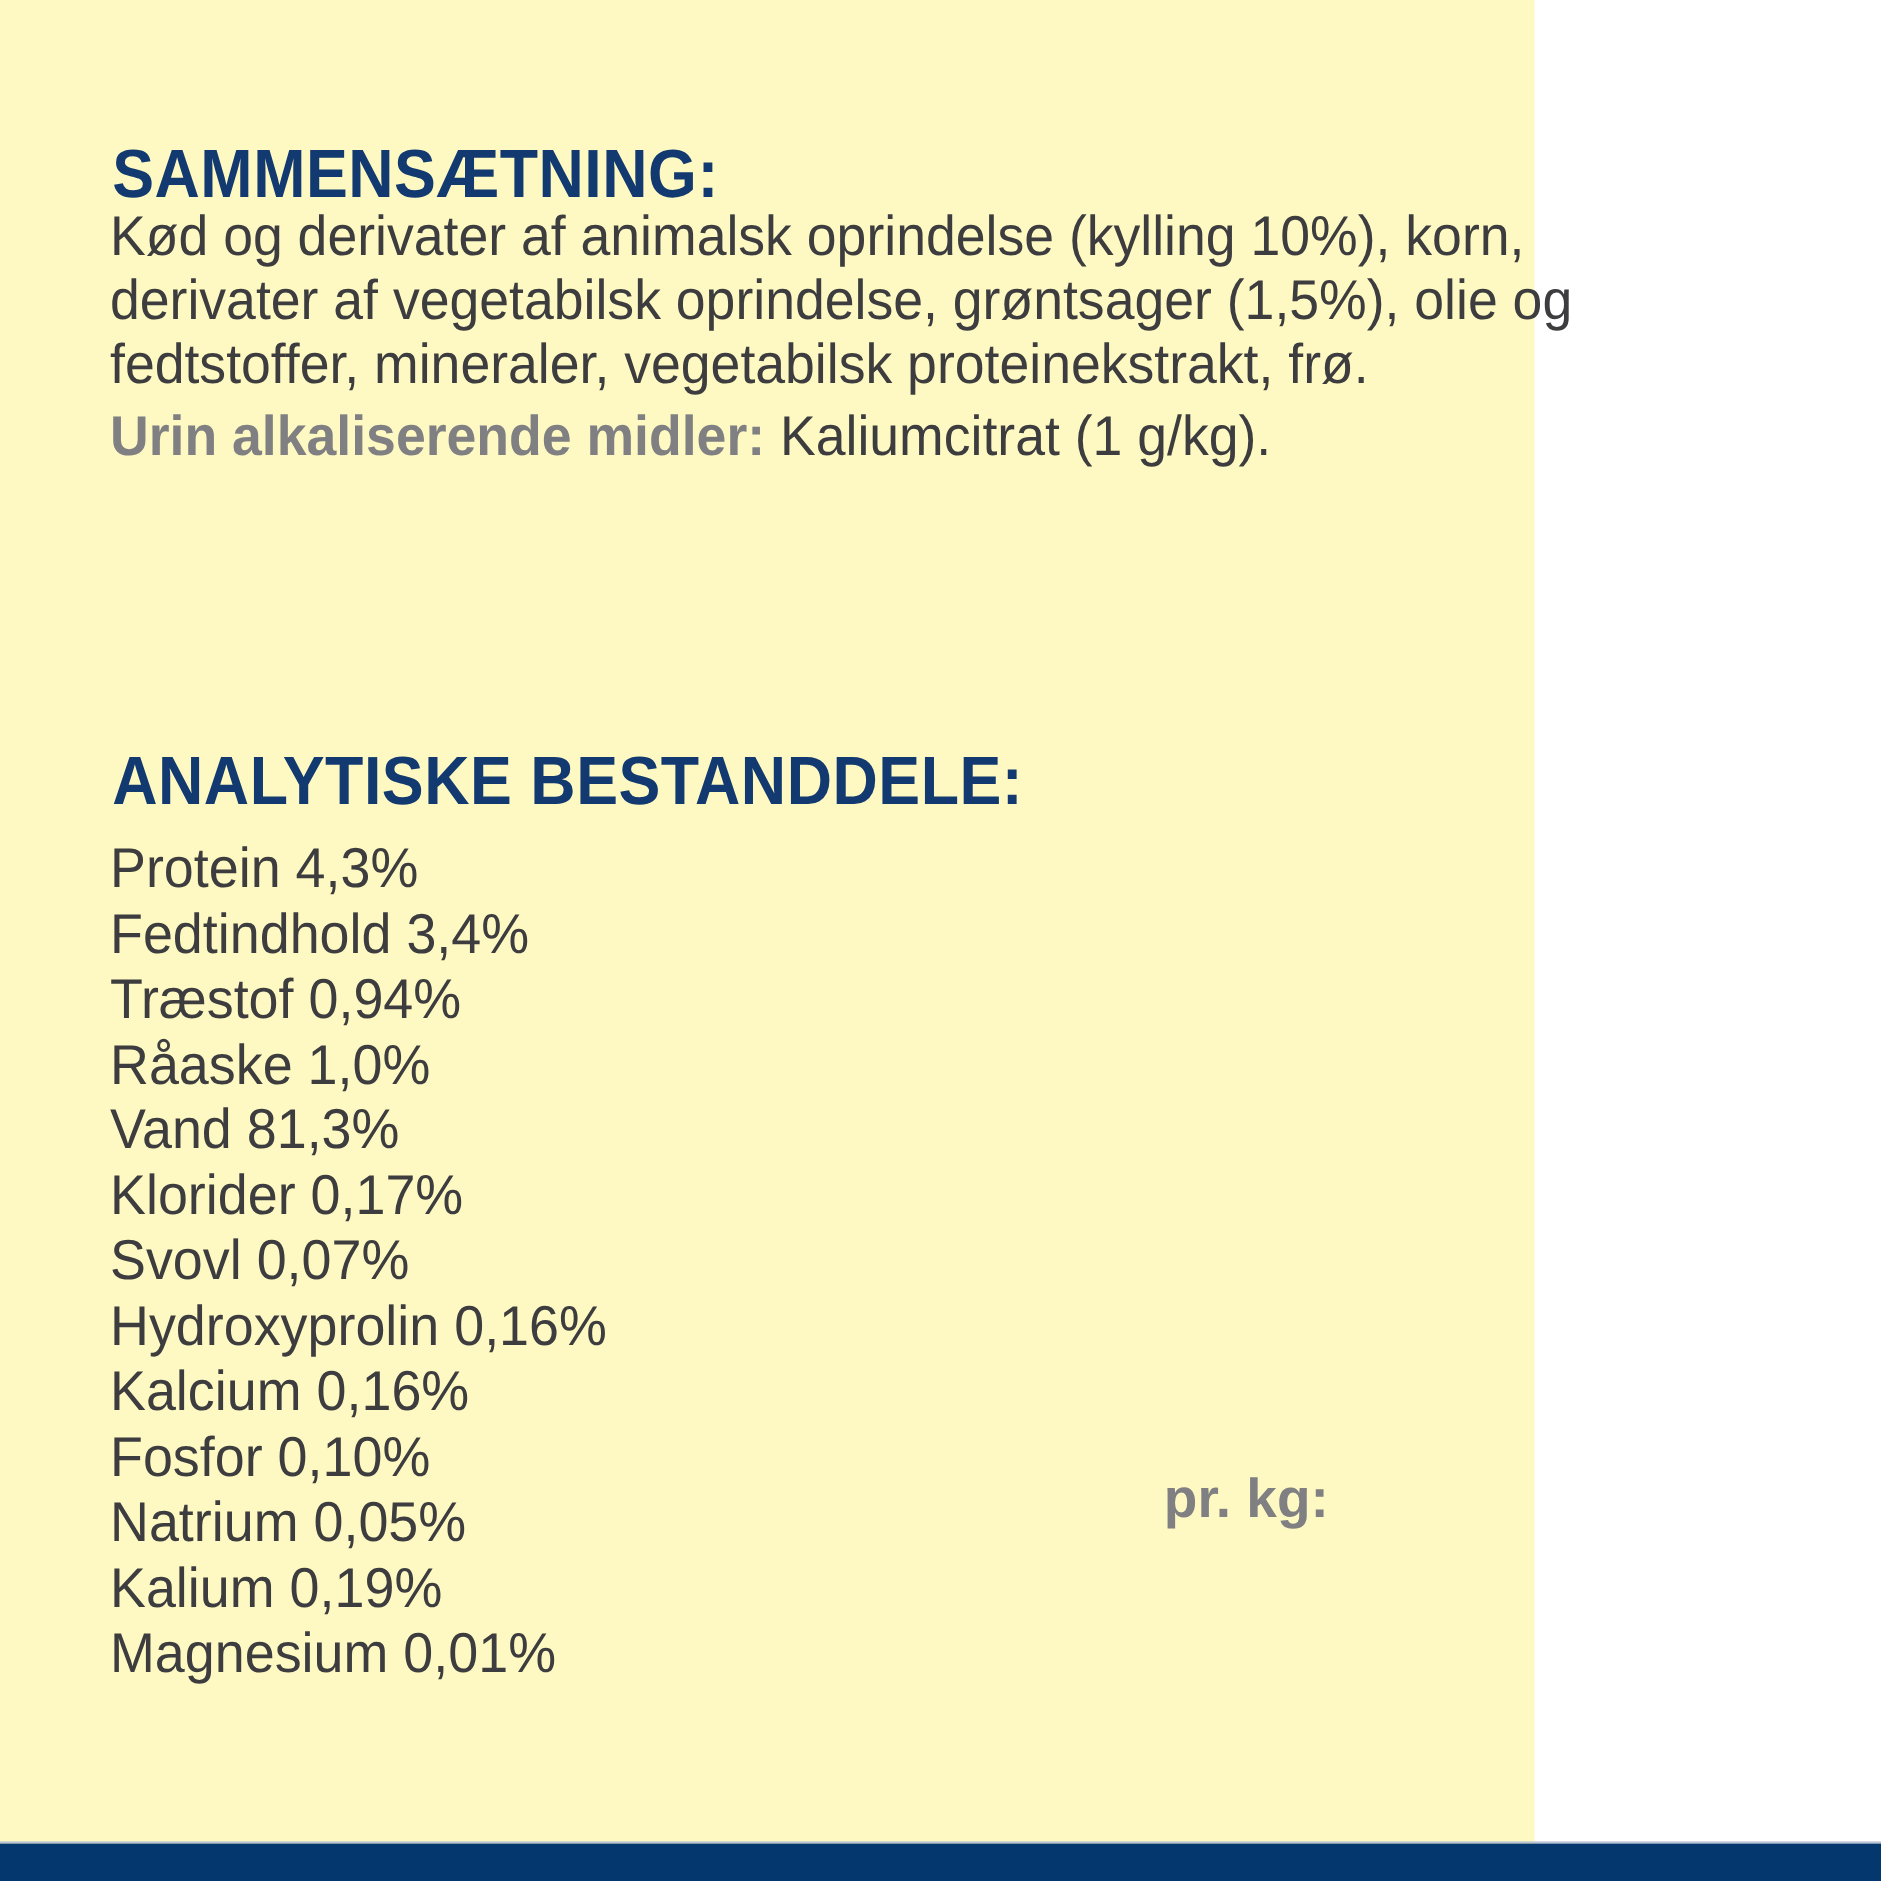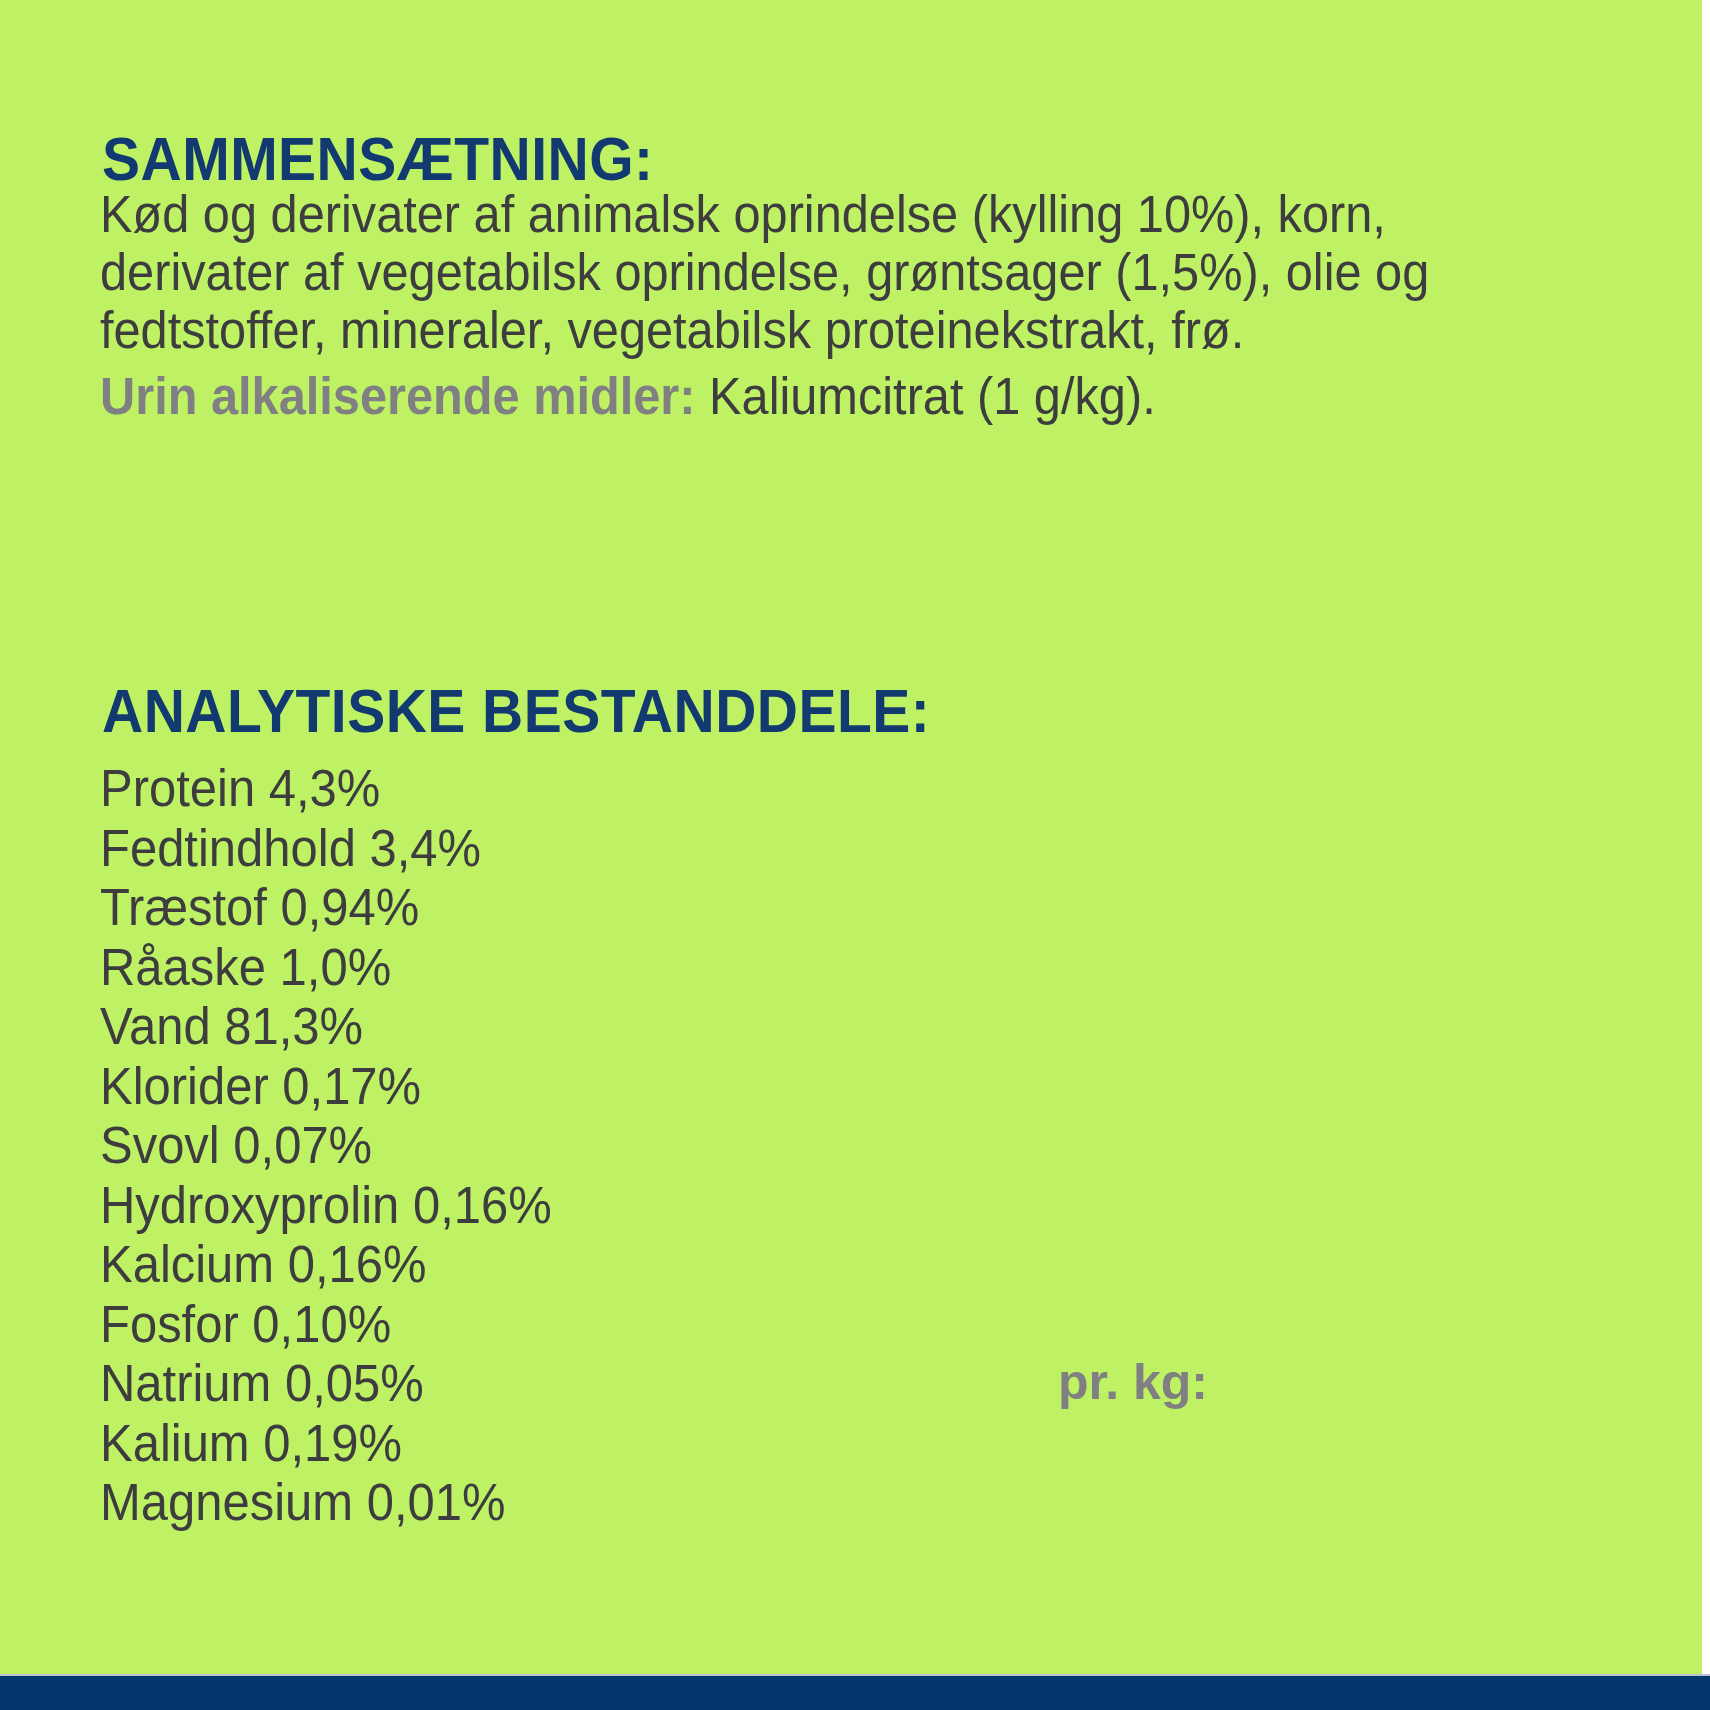--- a/index.html
+++ b/index.html
@@ -13,23 +13,23 @@
     font-family: "Liberation Sans", sans-serif;
     -webkit-font-smoothing: antialiased;
     overflow: hidden;
     position: relative;
   }
 
   .label-panel {
     position: absolute;
     left: 0;
     top: 0;
-    width: 1702px;
+    width: 1395px;
     height: 1710px;
-    background: #bef264;
+    background: #fef9c3;
     box-sizing: border-box;
   }
 
   
   .section-heading {
     position: absolute;
     color: #123a70;
     font-weight: 700;
     font-size: 62px;
     letter-spacing: 0.5px;
@@ -93,21 +93,20 @@
     white-space: nowrap;
     transform: scaleX(0.96);
     transform-origin: left center;
   }
 
   .vitamins-block {
     position: absolute;
     left: 1058px;
     top: 574px;
     width: 600px;
-    margin-top: 20px;
   }
   .vitamins-heading {
     color: #808083;
     font-weight: 700;
     font-size: 50px;
     line-height: 59.5px;
     white-space: nowrap;
   }
   .vitamins-list {
     margin: 0;

